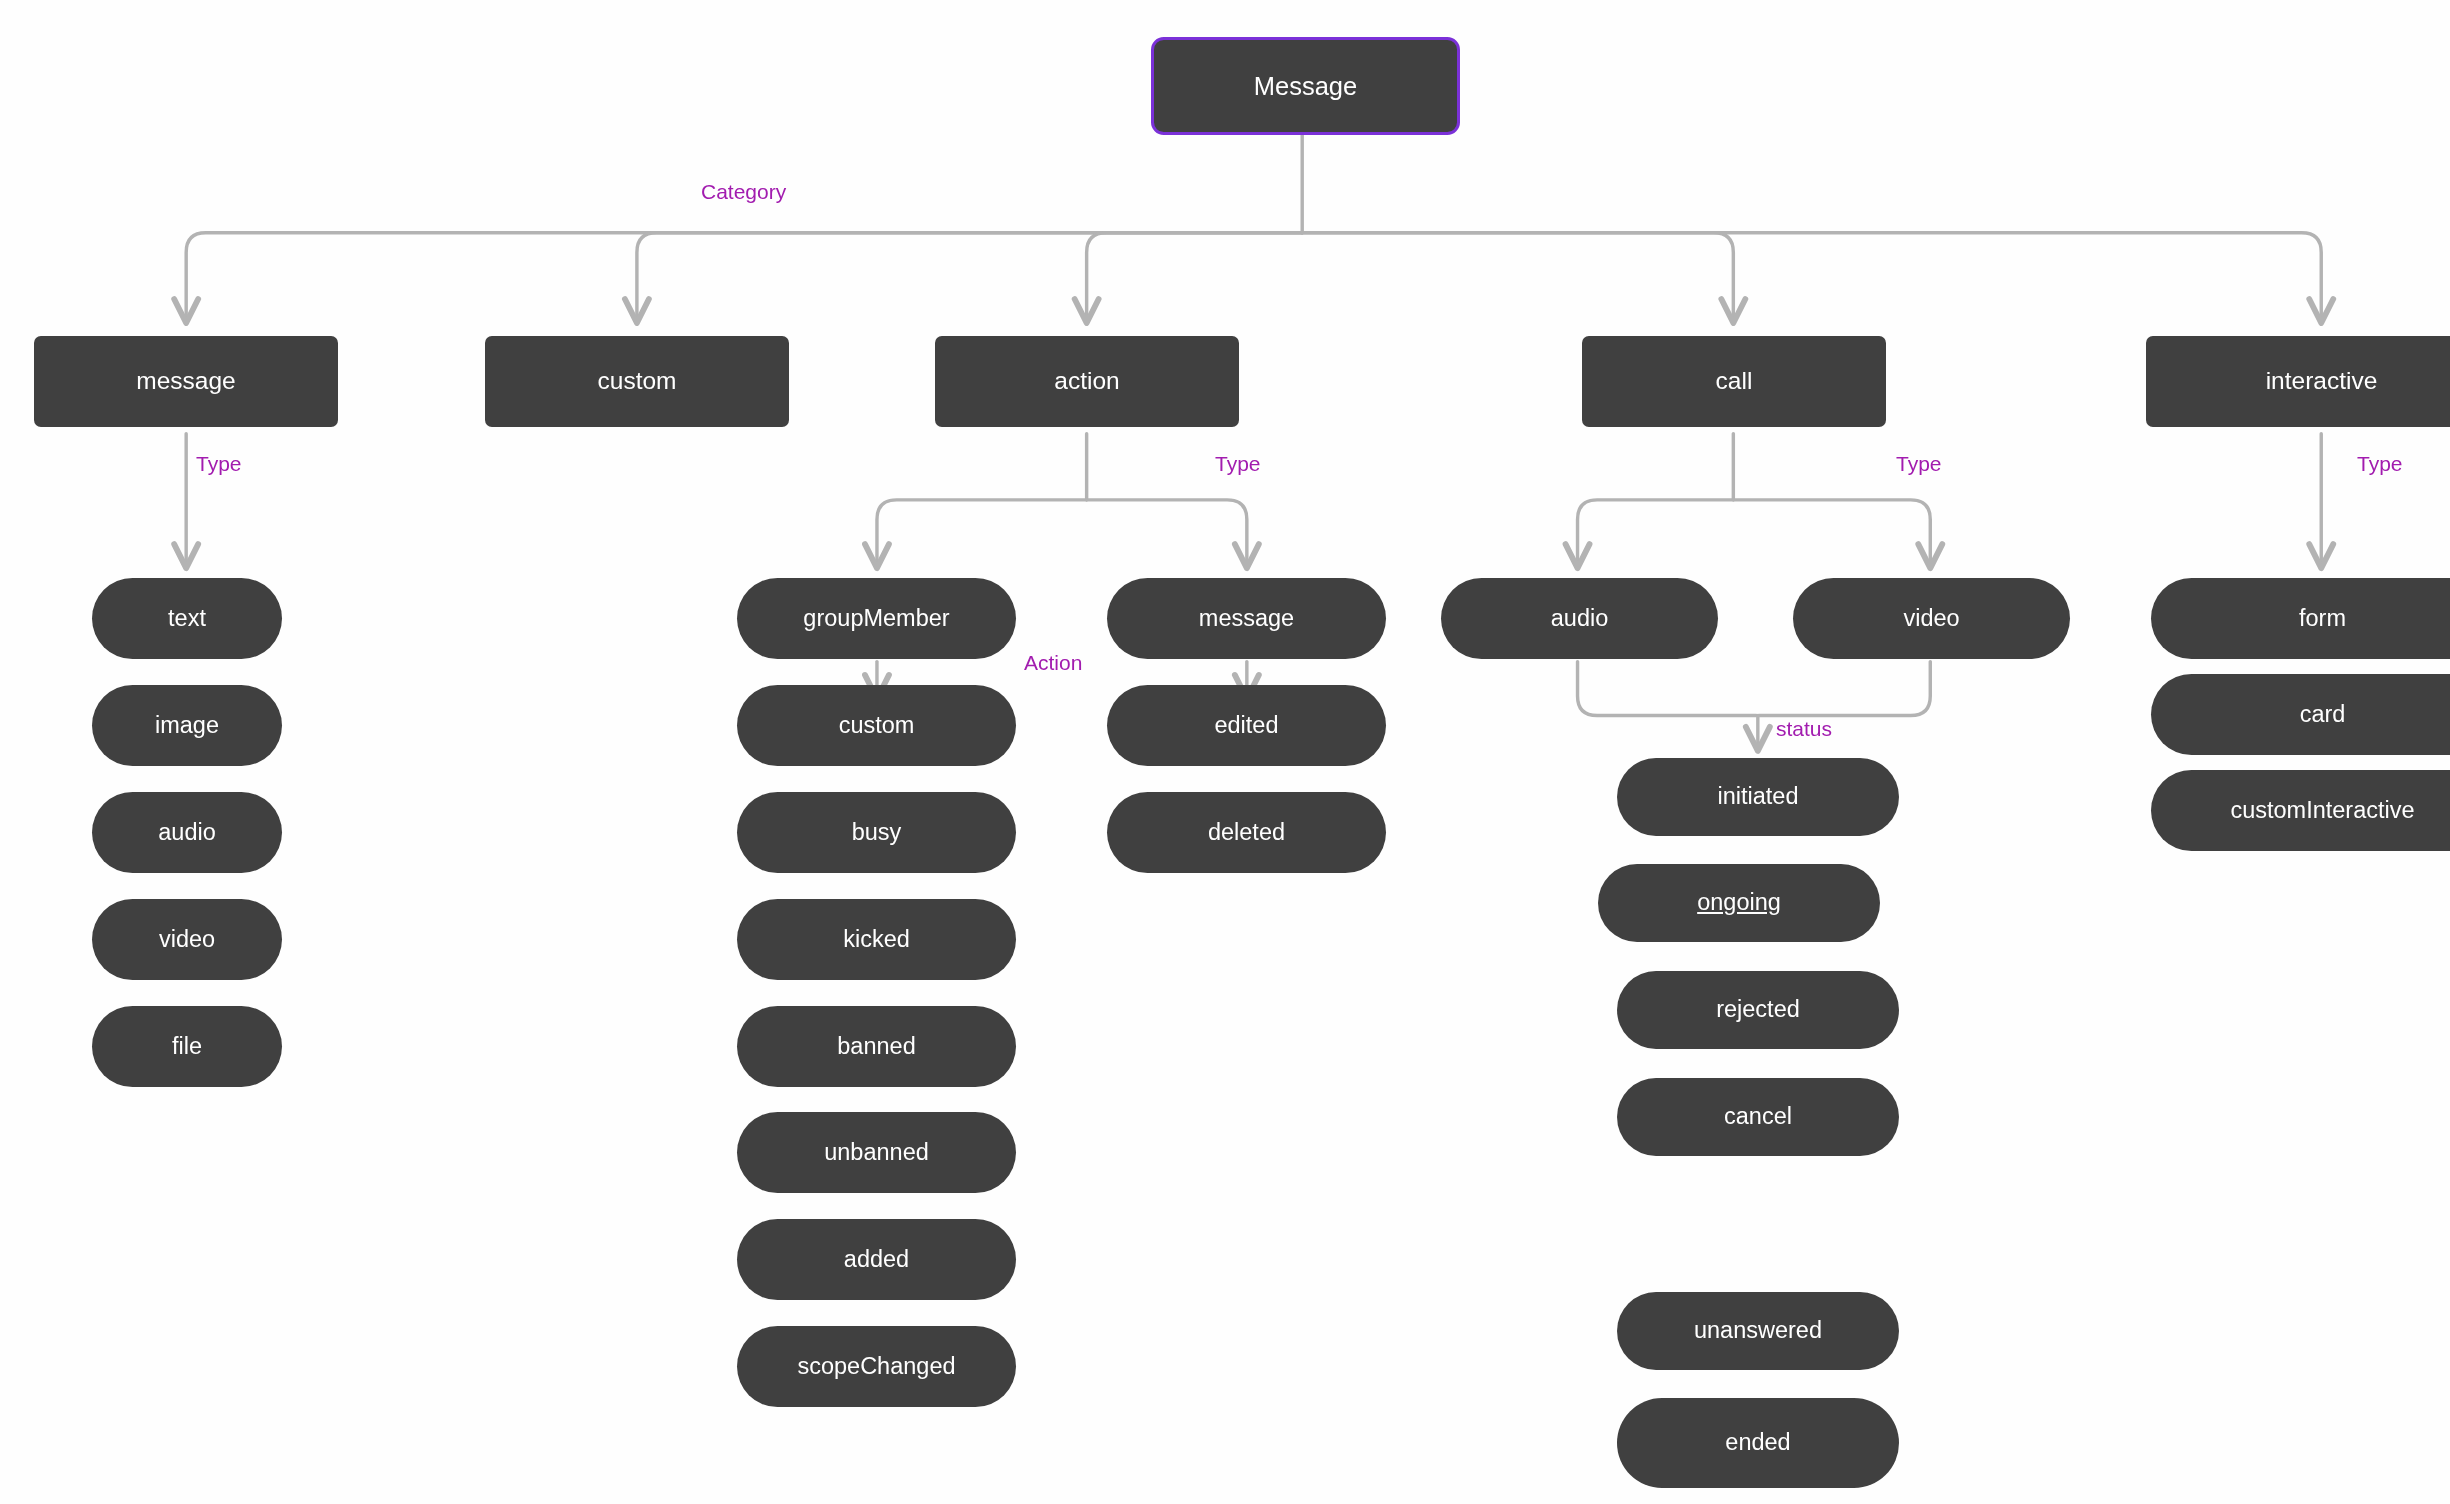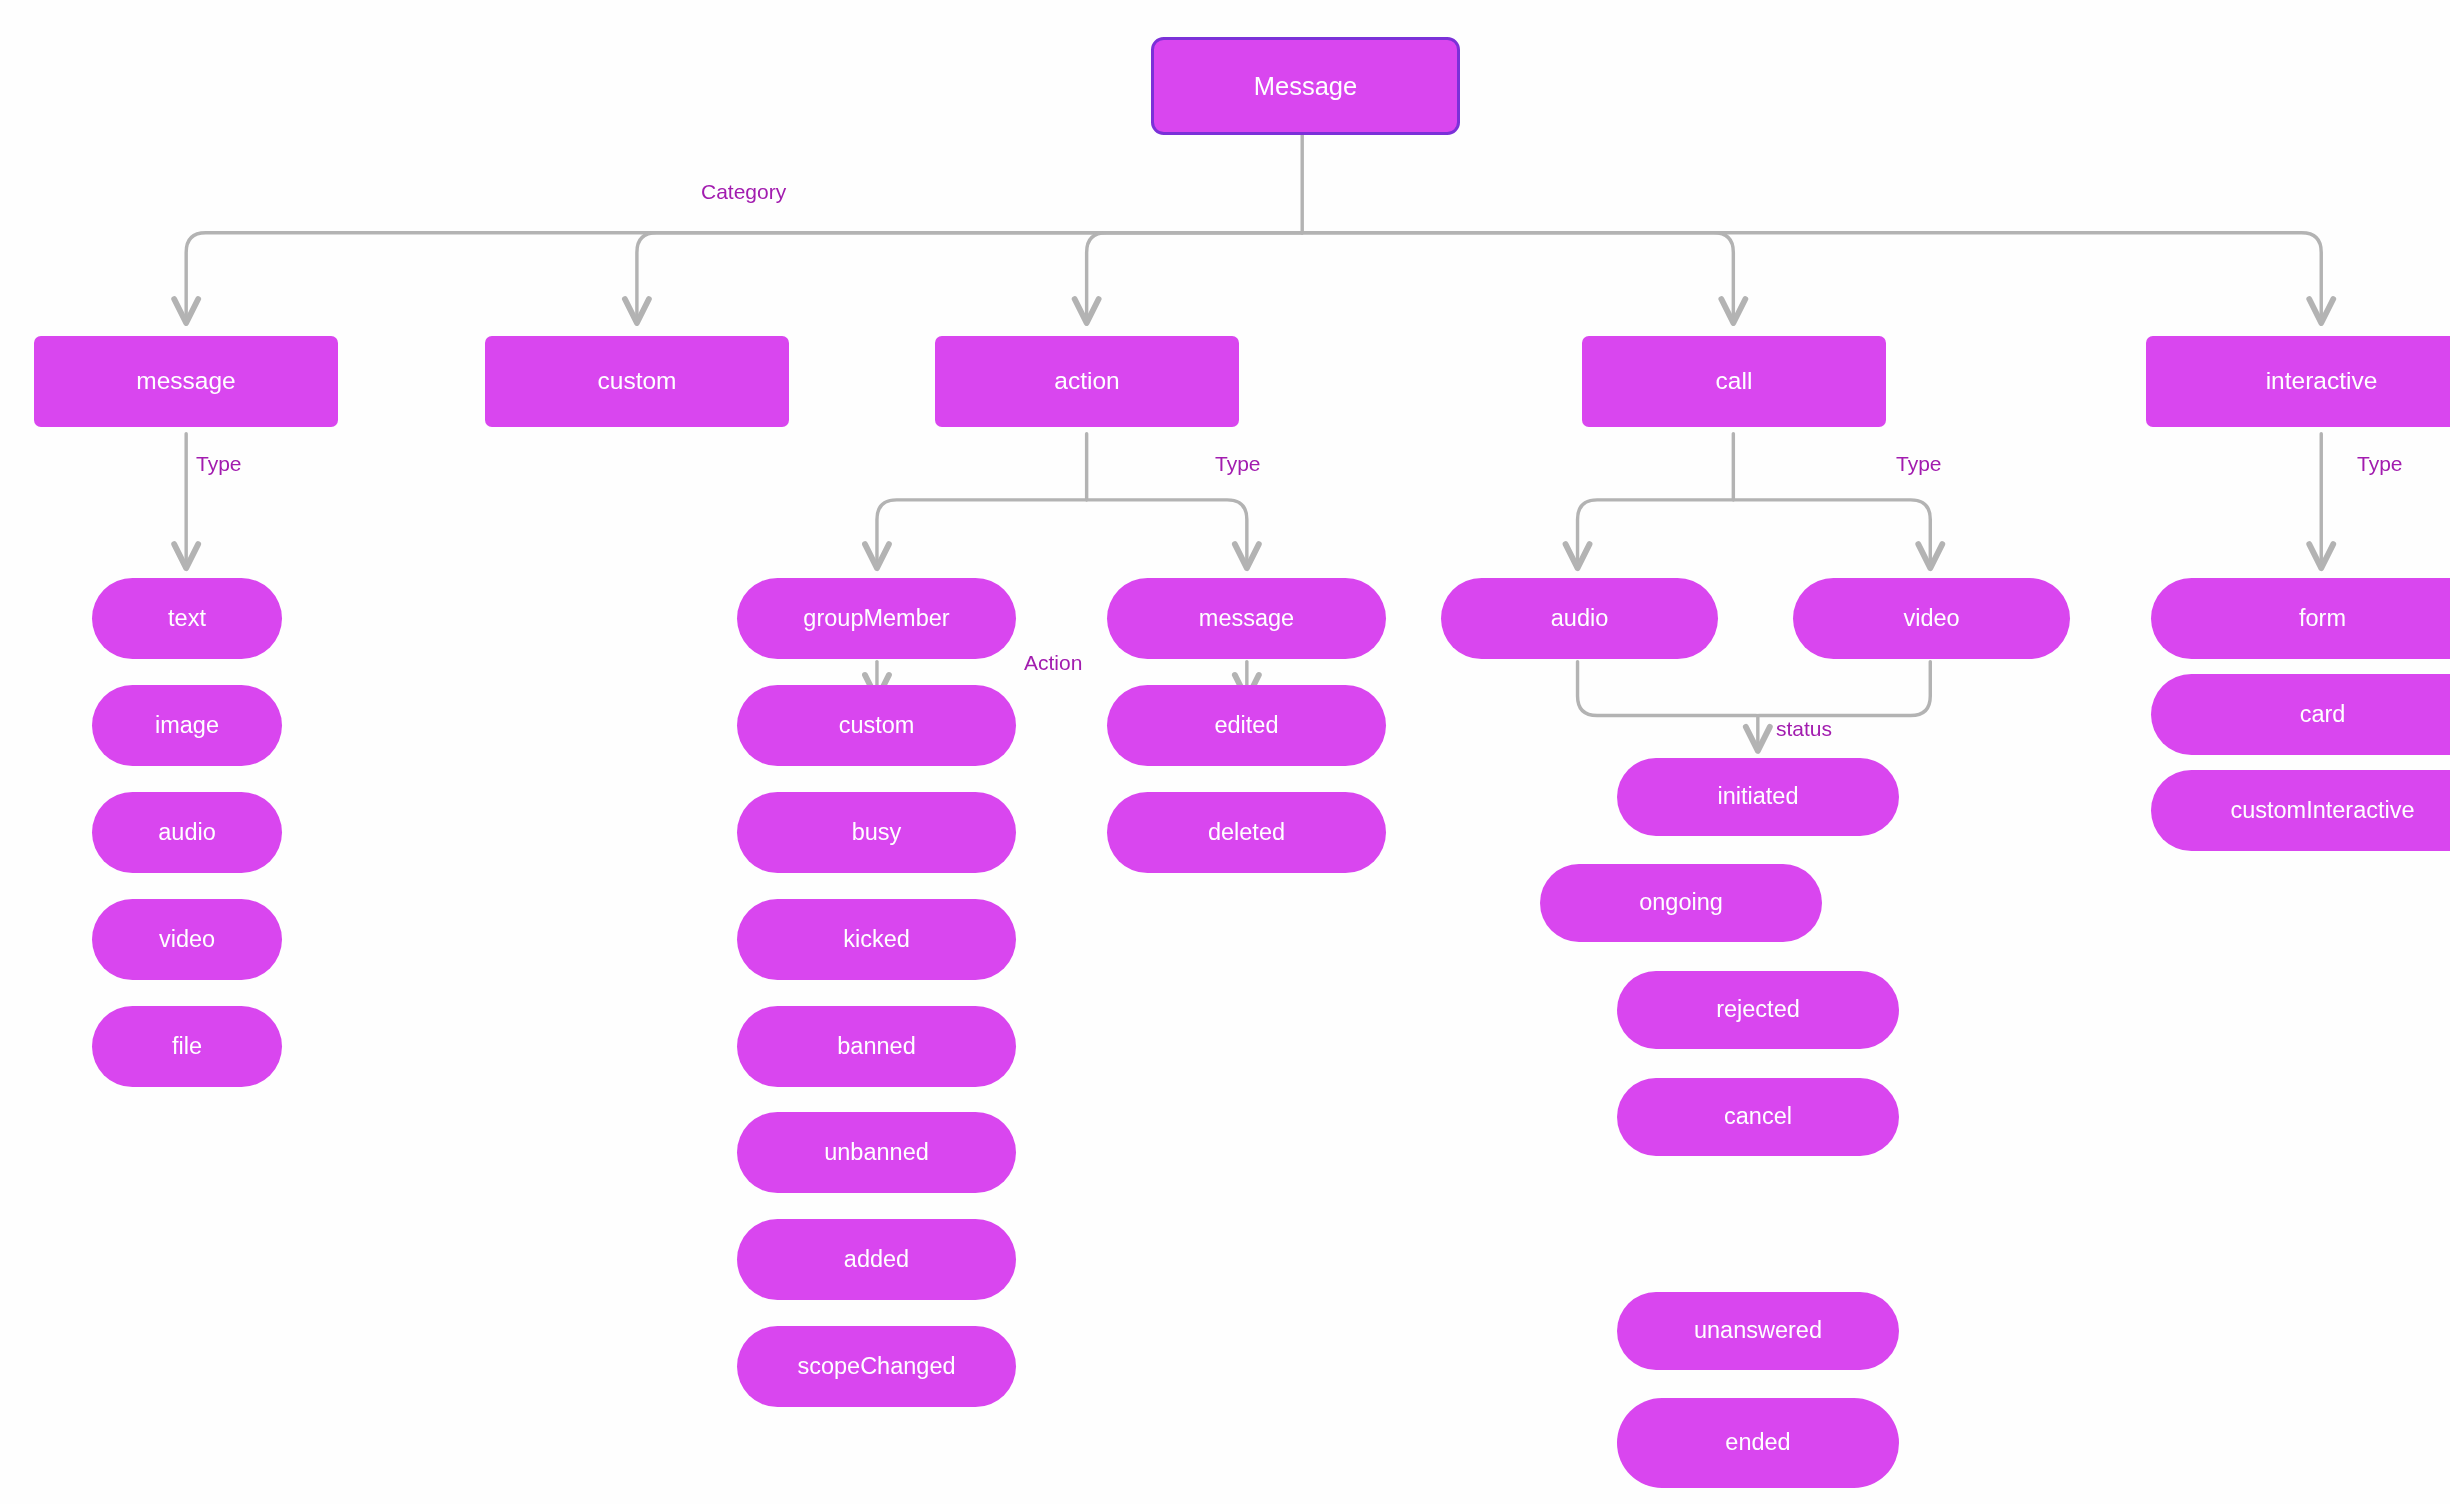--- a/index.html
+++ b/index.html
@@ -7,21 +7,21 @@
     width:2503px;height:1505px;overflow:hidden;
     font-family:"Liberation Sans","DejaVu Sans",sans-serif;
     background:#fefefe;
   }
   #stage{position:relative;width:2503px;height:1505px;background:#fefefe;}
   #wires{position:absolute;left:0;top:0;width:2503px;height:1505px;}
   .node{
     position:absolute;box-sizing:border-box;
     display:flex;align-items:center;justify-content:center;
     color:#ffffff;text-align:center;
-    background:#d946ef;
+    background:#404040;
     line-height:1.1;
     -webkit-font-smoothing:antialiased;
   }
   .node.root{
     border:3.9px solid #7b31d8;border-radius:12.7px;
     font-size:25.5px;
   }
   .node.cat{
     border-radius:6.9px;font-size:24.5px;
   }
@@ -159,21 +159,21 @@
   <div class="node pill" style="left:1441px;top:578px;width:277px;height:81px;">
     <span>audio</span>
   </div>
   <div class="node pill" style="left:1793px;top:578px;width:277px;height:81px;">
     <span>video</span>
   </div>
 
   <div class="node pill" style="left:1617px;top:758px;width:282px;height:78px;">
     <span>initiated</span>
   </div>
-  <div class="node pill" style="left:1540px;top:864px;width:282px;height:78px;">
+  <div class="node pill" style="left:1598px;top:864px;width:282px;height:78px;text-decoration:underline;">
     <span>ongoing</span>
   </div>
   <div class="node pill" style="left:1617px;top:971px;width:282px;height:78px;">
     <span>rejected</span>
   </div>
   <div class="node pill" style="left:1617px;top:1078px;width:282px;height:78px;">
     <span>cancel</span>
   </div>
   <div class="node pill" style="left:1617px;top:1292px;width:282px;height:78px;">
     <span>unanswered</span>

